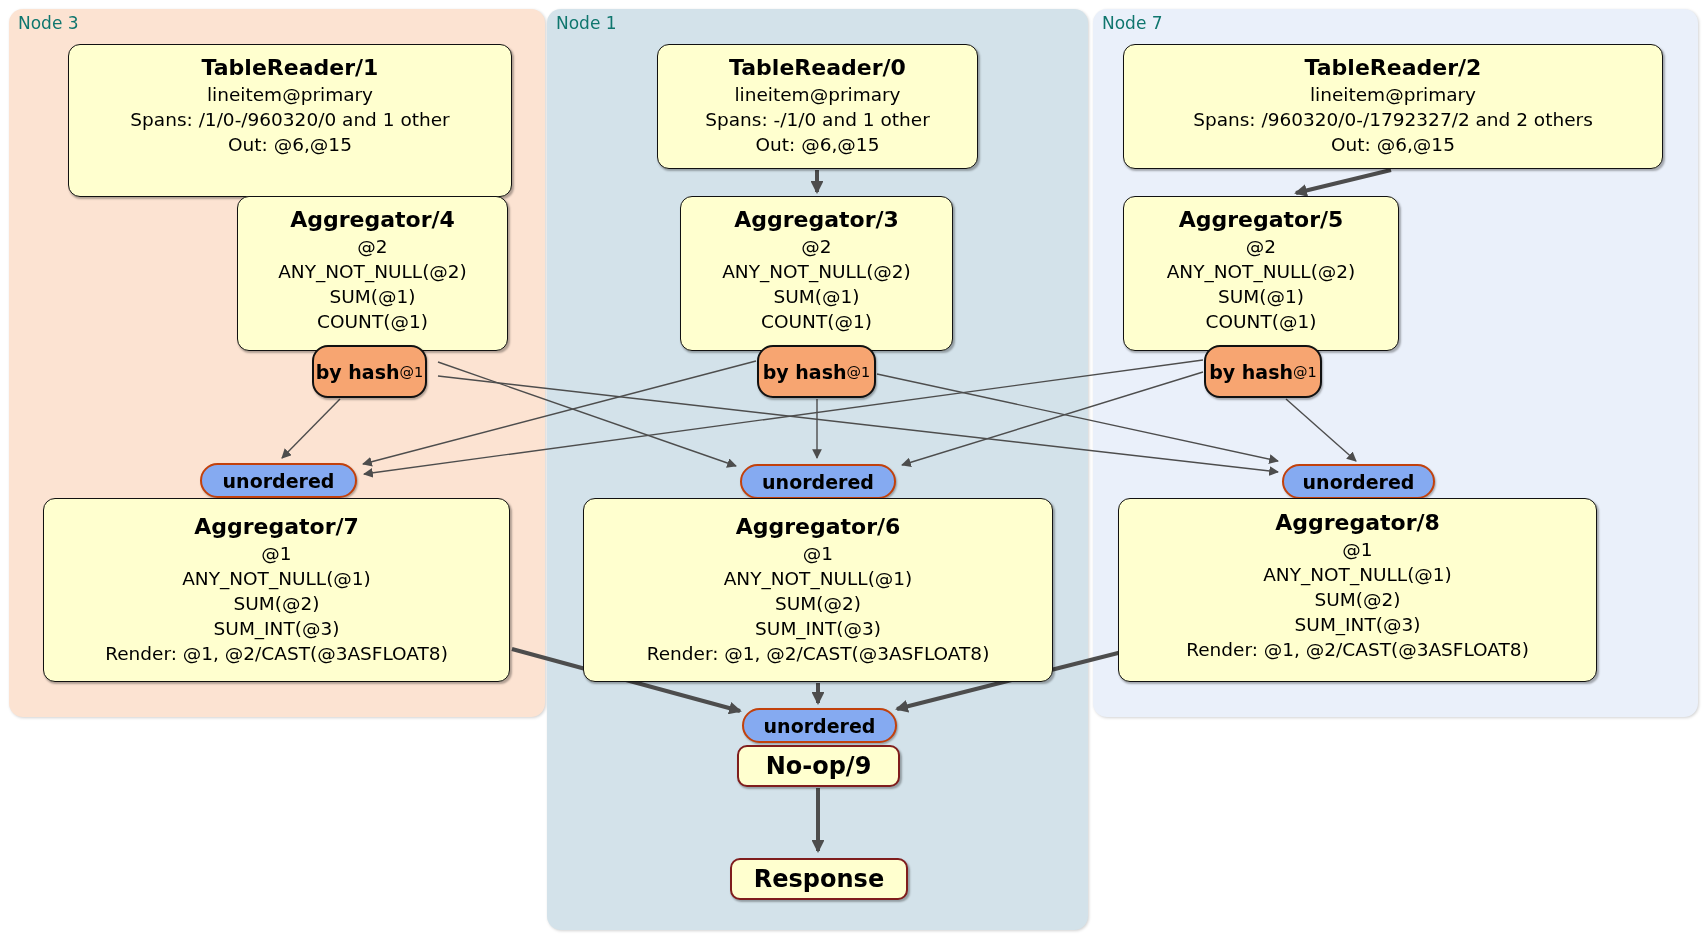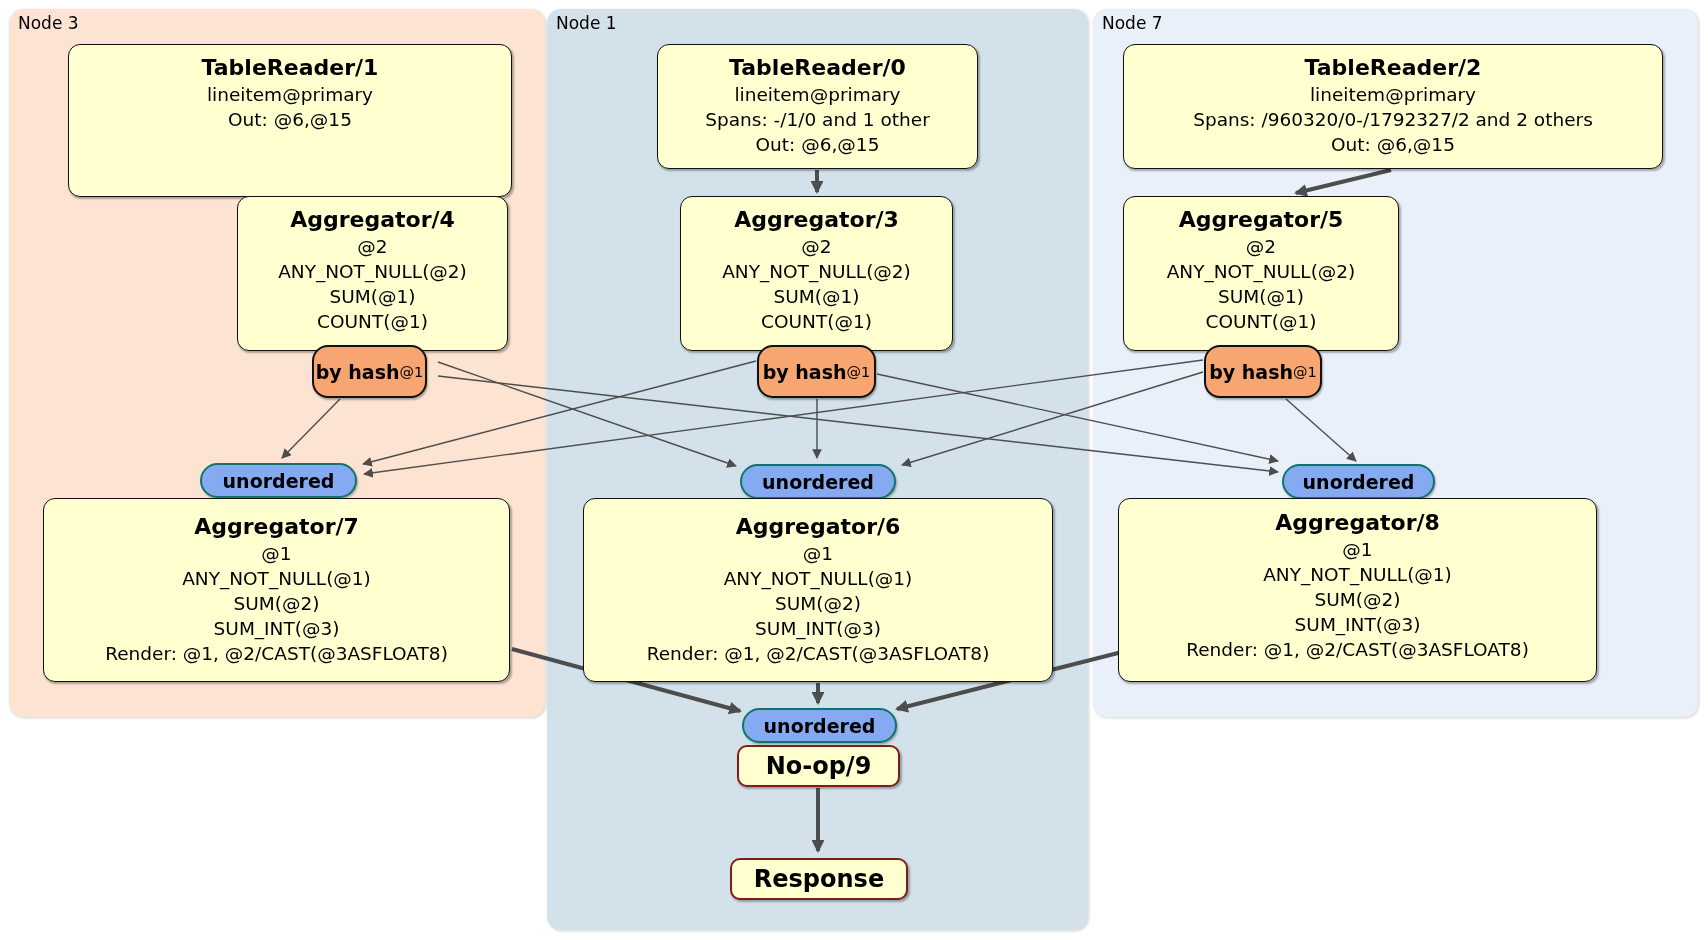--- a/index.html
+++ b/index.html
@@ -1,37 +1,37 @@
 <!DOCTYPE html>
 <html><head>
 <meta charset="utf-8">
 <style>
   html,body{margin:0;padding:0;background:#ffffff;}
   #canvas{
     position:relative;width:1708px;height:940px;overflow:hidden;
     font-family:"DejaVu Sans","Liberation Sans",sans-serif;color:#000;
   }
   .region{position:absolute;border-radius:14px;box-shadow:1px 1px 3px rgba(0,0,0,.18);}
-  .region-label{position:absolute;font-size:17px;color:#000000;}
+  .region-label{position:absolute;font-size:17px;color:#0f766e;}
   .proc{
     position:absolute;background:#ffffcf;border:1.5px solid #111;border-radius:12px;
     box-shadow:1.5px 2px 2px rgba(0,0,0,.3);text-align:center;box-sizing:border-box;
     padding-top:9px;
   }
   .ptitle{font-size:22px;font-weight:bold;line-height:28px;}
   .pline{font-size:18.5px;line-height:25px;}
   .router{
     position:absolute;background:#f7a571;border:2px solid #111;border-radius:16px;
     box-shadow:1px 1.5px 2px rgba(0,0,0,.3);display:flex;flex-direction:row;
     align-items:center;justify-content:center;box-sizing:border-box;
   }
   .router-label{font-size:19px;font-weight:bold;line-height:22px;}
   .router-detail{font-size:14.5px;line-height:16px;}
   .sync{
-    position:absolute;background:#85aaf1;border:2px solid #0f766e;border-radius:18px;
+    position:absolute;background:#85aaf1;border:2px solid #c2410c;border-radius:18px;
     box-shadow:1px 1.5px 2px rgba(0,0,0,.3);display:flex;align-items:center;
     justify-content:center;box-sizing:border-box;font-size:19px;font-weight:bold;
   }
   .final{
     position:absolute;background:#ffffcf;border:2px solid #7f1d1d;border-radius:10px;
     box-shadow:1.5px 2px 2px rgba(0,0,0,.3);display:flex;align-items:center;
     justify-content:center;box-sizing:border-box;font-size:24px;font-weight:bold;
   }
   #edges{position:absolute;left:0;top:0;}
   .thin{stroke:#4d4d4d;stroke-width:1.4;fill:none;}
@@ -77,20 +77,21 @@
     <line class="thick" x1="512" y1="649" x2="740" y2="711" marker-end="url(#athick)"></line>
     <line class="thick" x1="818" y1="683" x2="818" y2="703" marker-end="url(#athick)"></line>
     <line class="thick" x1="1122" y1="652" x2="897" y2="709" marker-end="url(#athick)"></line>
     <line class="thick" x1="818" y1="788" x2="818" y2="851" marker-end="url(#athick)"></line>
   </svg>
 
   <div class="proc" style="left:68px;top:44px;width:444px;height:153px;">
     <div class="ptitle">TableReader/1</div>
     <div>
         <div class="pline">lineitem@primary</div>
+        <div class="pline">Spans: /1/0-/960320/0 and 1 other</div>
         <div class="pline">Out: @6,@15</div>
       </div>
   </div>
   <div class="proc" style="left:657px;top:44px;width:321px;height:125px;">
     <div class="ptitle">TableReader/0</div>
     <div>
         <div class="pline">lineitem@primary</div>
         <div class="pline">Spans: -/1/0 and 1 other</div>
         <div class="pline">Out: @6,@15</div>
       </div>

